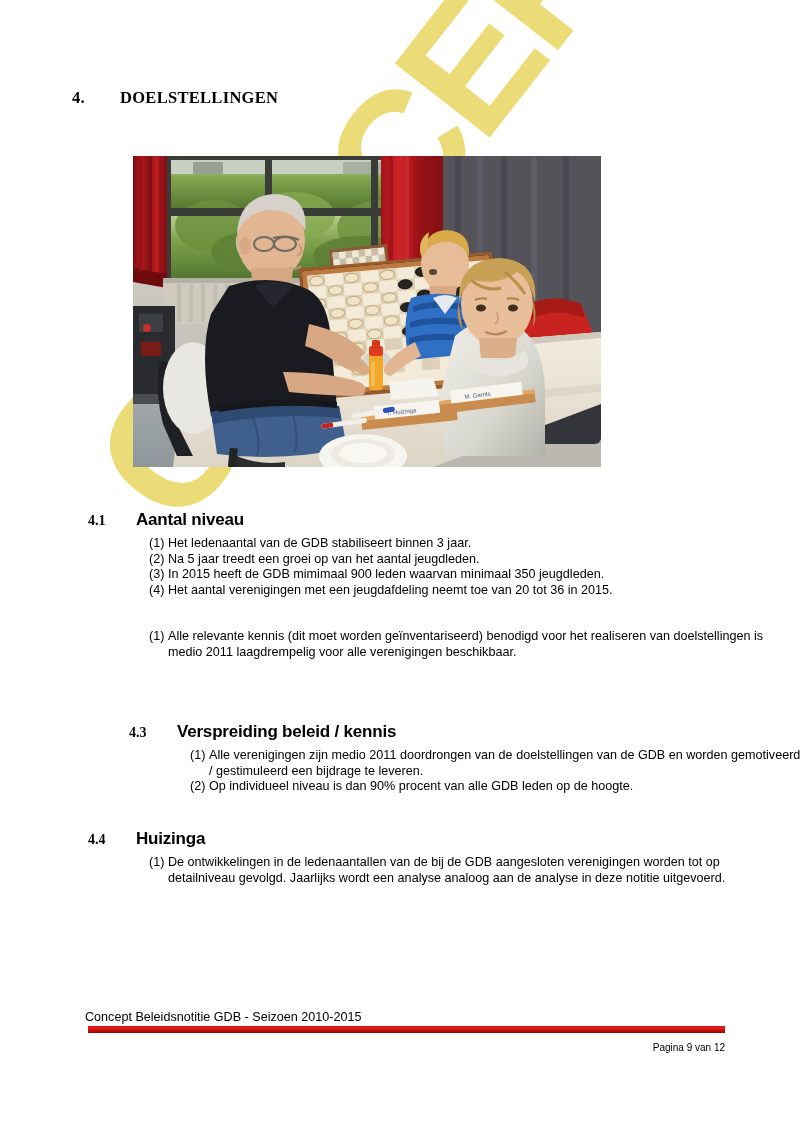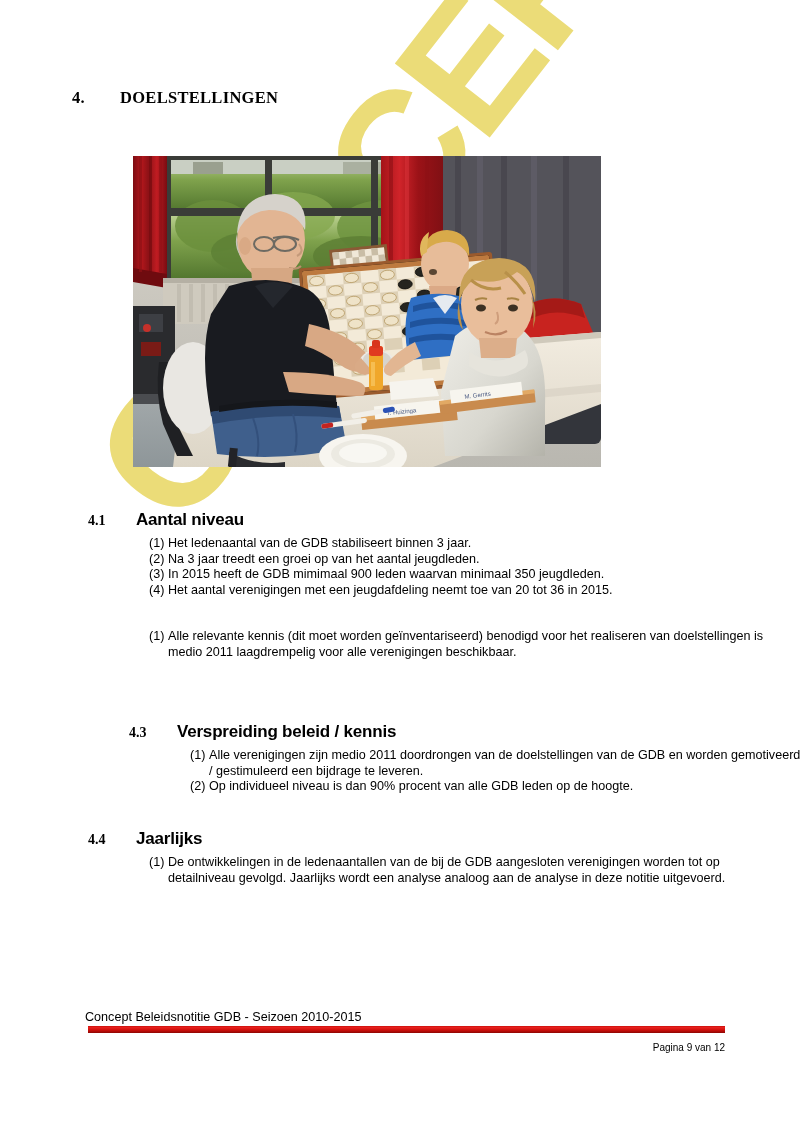--- a/index.html
+++ b/index.html
@@ -531,21 +531,21 @@
     </svg>
   </div>
 
   <div class="section" id="sec-0" style="top:510px;">
     <div class="sec-head">
       <span class="sec-num">4.1</span>
       <span class="sec-title">Aantal niveau</span>
     </div>
     <ul class="sec-list">
       <li><span class="li-mark">(1)</span><span>Het ledenaantal van de GDB stabiliseert binnen 3 jaar.</span></li>
-      <li><span class="li-mark">(2)</span><span>Na 3 jaar treedt een groei op van het aantal jeugdleden.</span></li>
+      <li><span class="li-mark">(2)</span><span>Na 5 jaar treedt een groei op van het aantal jeugdleden.</span></li>
       <li><span class="li-mark">(3)</span><span>In 2015 heeft de GDB mimimaal 900 leden waarvan minimaal 350 jeugdleden.</span></li>
       <li><span class="li-mark">(4)</span><span>Het aantal verenigingen met een jeugdafdeling neemt toe van 20 tot 36 in 2015.</span></li>
     </ul>
   </div>
 
   <div class="section" id="sec-1" style="top:629px;">
     <ul class="sec-list">
       <li><span class="li-mark">(1)</span><span>Alle relevante kennis (dit moet worden geïnventariseerd) benodigd voor het realiseren van doelstellingen is medio 2011 laagdrempelig voor alle verenigingen beschikbaar.</span></li>
     </ul>
   </div>
@@ -557,21 +557,21 @@
     </div>
     <ul class="sec-list">
       <li><span class="li-mark">(1)</span><span>Alle verenigingen zijn medio 2011 doordrongen van de doelstellingen van de GDB en worden gemotiveerd / gestimuleerd een bijdrage te leveren.</span></li>
       <li><span class="li-mark">(2)</span><span>Op individueel niveau is dan 90% procent van alle GDB leden op de hoogte.</span></li>
     </ul>
   </div>
 
   <div class="section" id="sec-3" style="top:829px;">
     <div class="sec-head">
       <span class="sec-num">4.4</span>
-      <span class="sec-title">Jaarlijks</span>
+      <span class="sec-title">Huizinga</span>
     </div>
     <ul class="sec-list">
       <li><span class="li-mark">(1)</span><span>De ontwikkelingen in de ledenaantallen van de bij de GDB aangesloten verenigingen worden tot op detailniveau gevolgd. Jaarlijks wordt een analyse analoog aan de analyse in deze notitie uitgevoerd.</span></li>
     </ul>
   </div>
 
   <div class="footer-bar"></div>
   <div class="footer-left">Concept Beleidsnotitie GDB - Seizoen 2010-2015</div>
   <div class="footer-right">Pagina 9 van 12</div>
 

